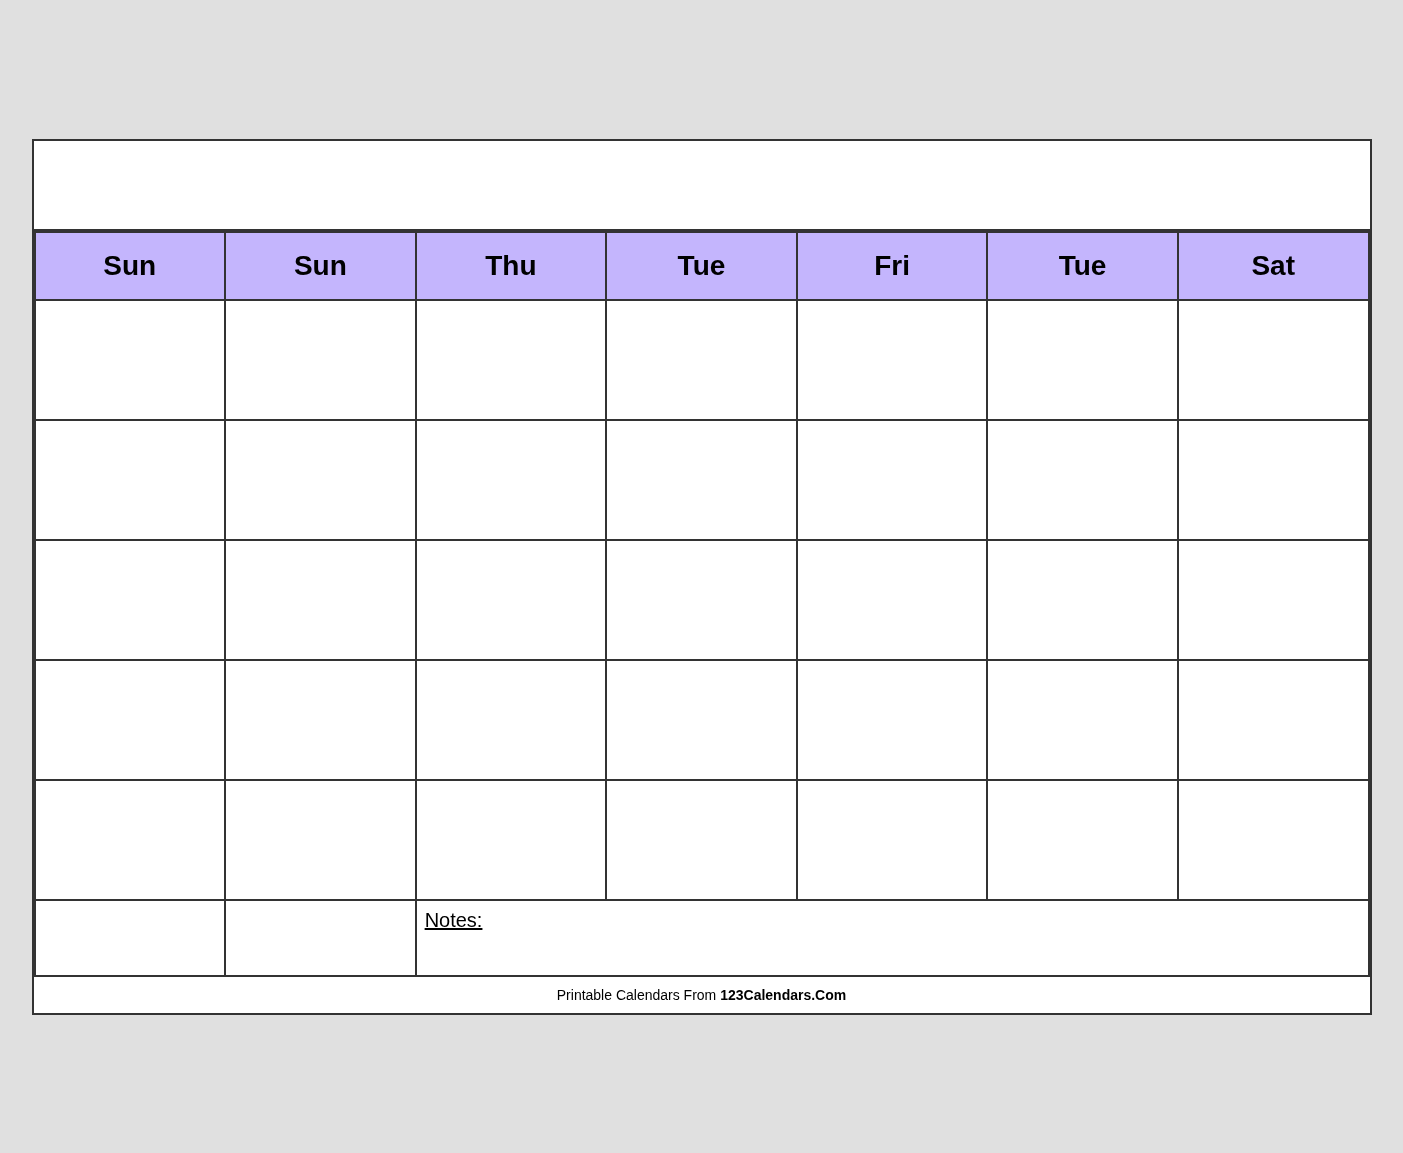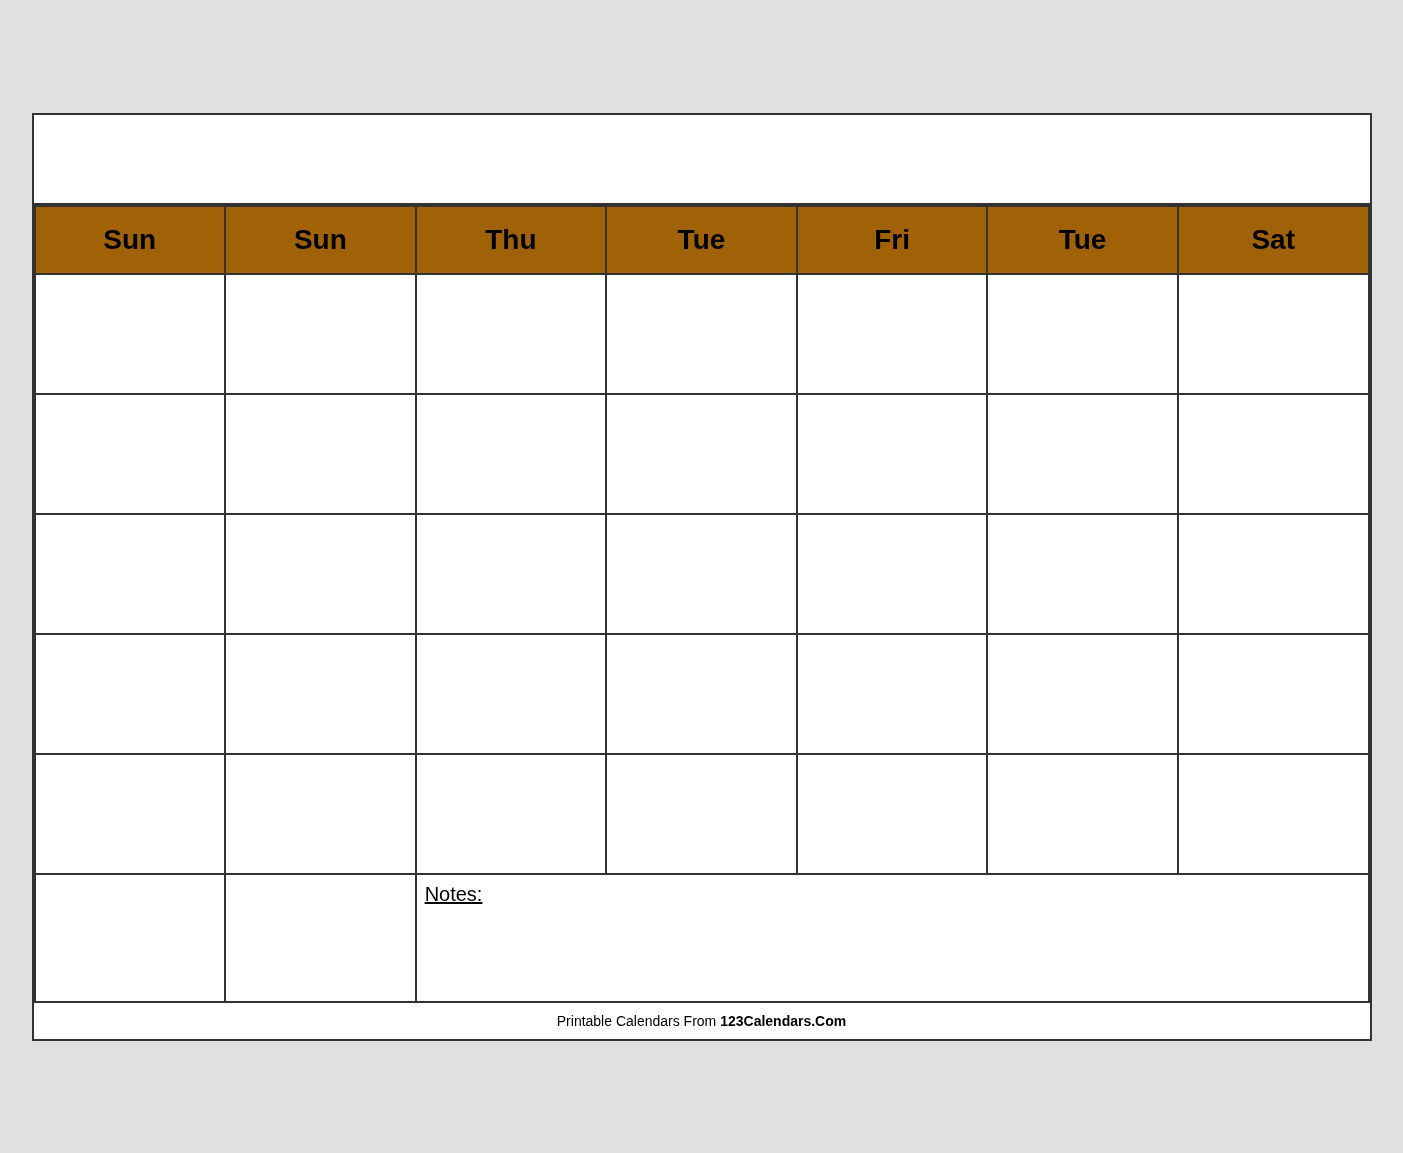--- a/index.html
+++ b/index.html
@@ -33,38 +33,38 @@
     .calendar-grid {
       width: 100%;
       border-collapse: collapse;
     }
 
     .calendar-grid th {
       border: 2px solid #333;
       padding: 8px 4px;
       font-size: 28px;
       font-weight: bold;
-      background: #a16207;
+      background: #c4b5fd;
       height: 68px;
     }
 
     .calendar-grid td {
       border: 2px solid #333;
       vertical-align: top;
       padding: 4px;
       background: #ffffff;
     }
 
     .day-cell {
       height: 120px;
       width: 14.28%;
     }
 
     .notes-row td {
-      height: 128px;
+      height: 76px;
       vertical-align: top;
       padding: 8px;
     }
 
     .notes-cell {
       font-size: 20px;
     }
 
     .notes-label {
       text-decoration: underline;

